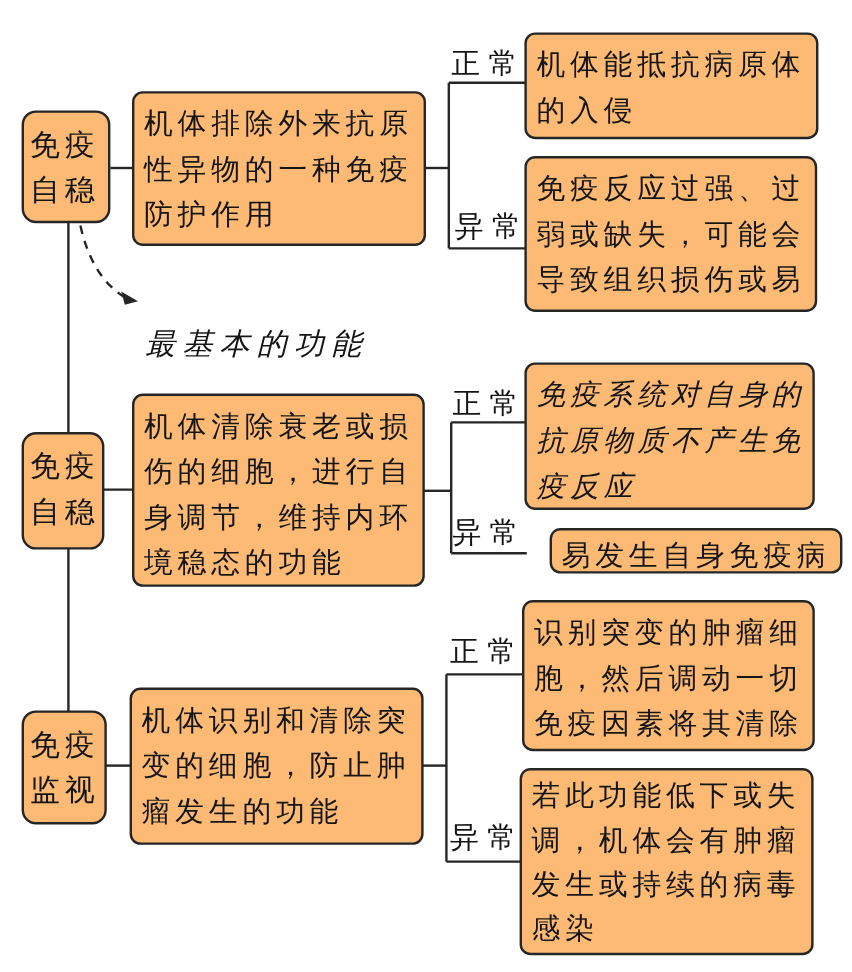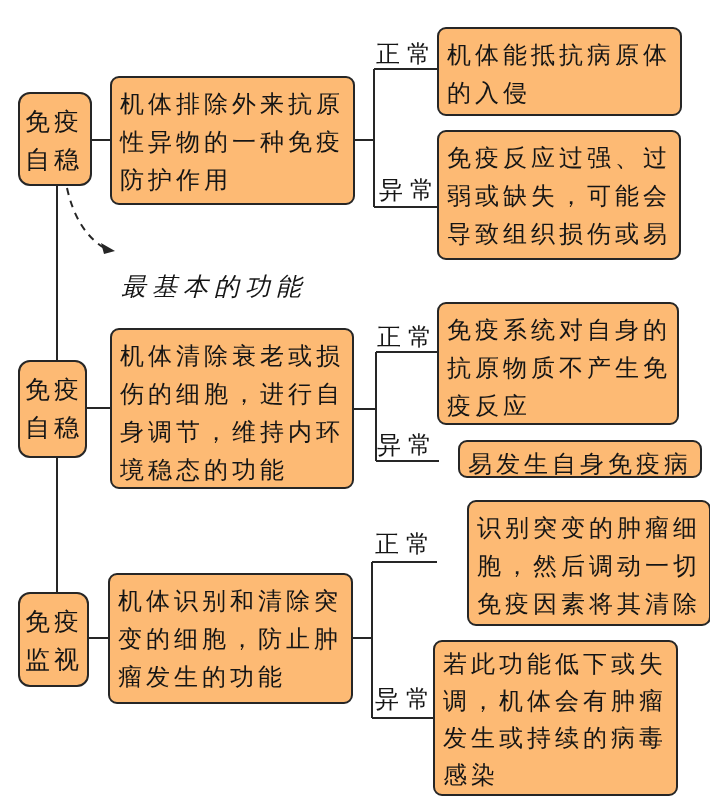--- a/index.html
+++ b/index.html
@@ -54,23 +54,23 @@
   #box-a1 { left: 18px;  top: 92px;  width: 74px;  height: 94px; }
   #box-a2 { left: 18px;  top: 360px; width: 69px;  height: 98px; }
   #box-a3 { left: 18px;  top: 592px; width: 71px;  height: 95px; }
   
   #box-b1 { left: 110px; top: 76px;  width: 245px; height: 129px; }
   #box-b2 { left: 110px; top: 328px; width: 244px; height: 161px; }
   #box-b3 { left: 108px; top: 573px; width: 245px; height: 131px; }
   
   #box-c1 { left: 437px; top: 27px;  width: 245px; height: 89px;  }
   #box-c2 { left: 437px; top: 130px; width: 244px; height: 130px; }
-  #box-c3 { left: 437px; top: 302px; width: 242px; height: 123px; }
+  #box-c3 { left: 437px; top: 302px; width: 242px; height: 123px; font-style: italic; }
   #box-c4 { left: 458px; top: 440px; width: 244px; height: 38px; line-height: 34px; padding-top: 5px; }
-  #box-c5 { left: 435px; top: 500px; width: 244px; height: 126px; margin-left: 32px; }
+  #box-c5 { left: 435px; top: 500px; width: 244px; height: 126px; }
   #box-c6 { left: 433px; top: 640px; width: 245px; height: 156px; line-height: 37px; padding-top: 4px; }
   
   #lbl-n1 { left: 376px; top: 40px;  }
   #lbl-a1 { left: 379px; top: 176px; }
   #lbl-n2 { left: 377px; top: 323px; }
   #lbl-a2 { left: 377px; top: 431px; }
   #lbl-n3 { left: 375px; top: 530px; }
   #lbl-a3 { left: 375px; top: 685px; }
   #annot  { left: 121px; top: 234px; margin-top: 36px; }
 </style>

